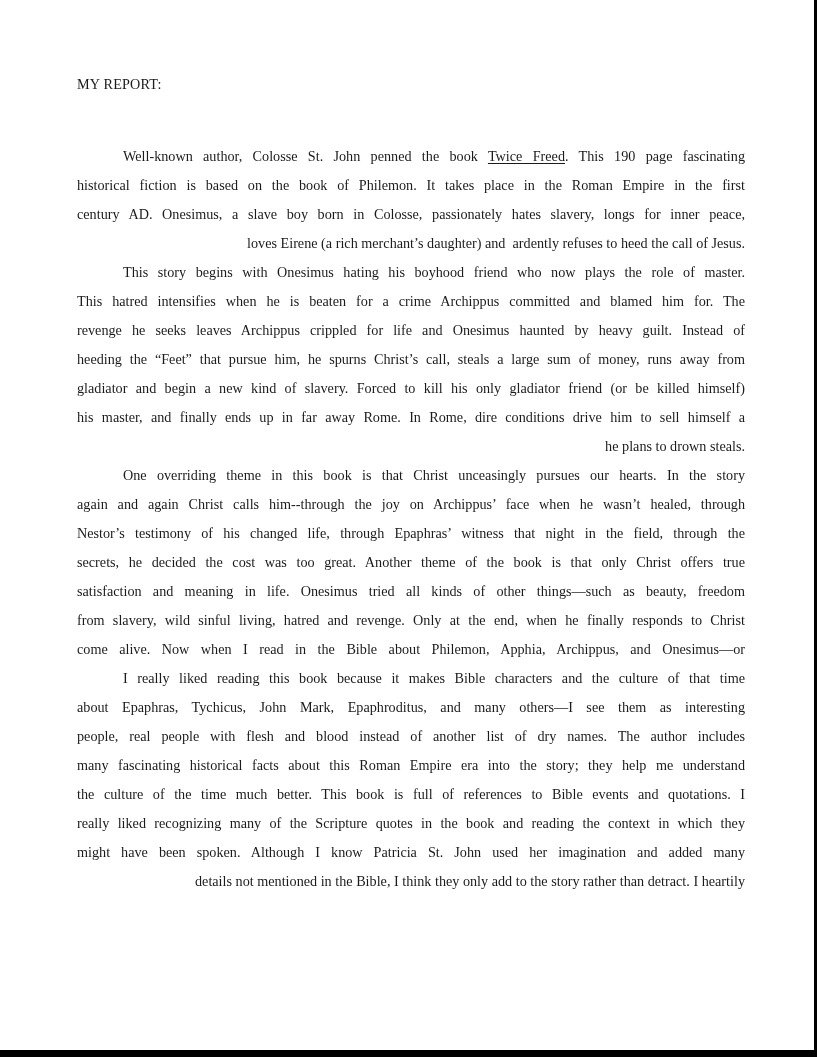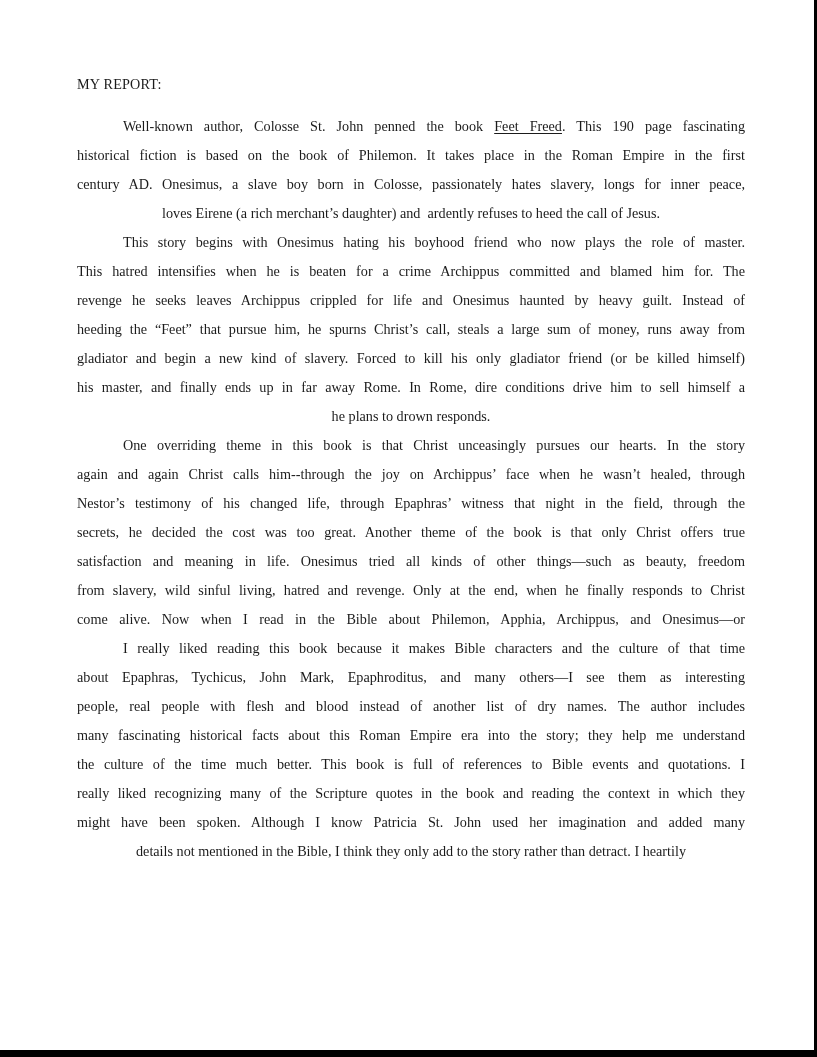--- a/index.html
+++ b/index.html
@@ -26,50 +26,50 @@
   .content {
     position: absolute;
     left: 77px;
     top: 70px;
     width: 668px;
     font-size: 14.2px;
     line-height: 29px;
   }
   .heading {
     height: 29px;
-    margin-bottom: 13px;
+    margin-bottom: 43px;
     letter-spacing: 0.2px;
   }
   .paragraph { margin: 0; }
-  .line { height: 29px; text-align: center; }
+  .line { height: 29px; text-align: right; }
   .line.j { text-align: justify; text-align-last: justify; }
   .line.first { text-indent: 46px; }
   .u { text-decoration: underline; text-underline-offset: 2px; }
 </style>
 </head>
 <body>
 
 <div class="page">
   <div class="content">
     <div class="heading">MY REPORT:</div>
     <div>
         <div class="paragraph">
-          <div class="line j first"><span>Well-known author, Colosse St. John penned the book </span><span class="u">Feet Freed</span><span>.  This 190 page fascinating</span></div>
+          <div class="line j first"><span>Well-known author, Colosse St. John penned the book </span><span class="u">Twice Freed</span><span>.  This 190 page fascinating</span></div>
           <div class="line j"><span>historical fiction is based on the book of Philemon.  It takes place in the Roman Empire in the first</span></div>
           <div class="line j"><span>century AD.  Onesimus, a slave boy born in Colosse, passionately hates slavery, longs for inner peace,</span></div>
           <div class="line"><span>loves Eirene (a rich merchant’s daughter) and&nbsp; ardently refuses to heed the call of Jesus.</span></div>
         </div>
         <div class="paragraph">
           <div class="line j first"><span>This story begins with Onesimus hating his boyhood friend who now plays the role of master.</span></div>
           <div class="line j"><span>This hatred intensifies when he is beaten for a crime Archippus committed and blamed him for.  The</span></div>
           <div class="line j"><span>revenge he seeks leaves Archippus crippled for life and Onesimus haunted by heavy guilt.  Instead of</span></div>
           <div class="line j"><span>heeding the “Feet” that pursue him, he spurns Christ’s call, steals a large sum of money, runs away from</span></div>
           <div class="line j"><span>gladiator and begin a new kind of slavery.  Forced to kill his only gladiator friend (or be killed himself)</span></div>
           <div class="line j"><span>his master, and finally ends up in far away Rome.  In Rome, dire conditions drive him to sell himself a</span></div>
-          <div class="line"><span>he plans to drown responds.</span></div>
+          <div class="line"><span>he plans to drown steals.</span></div>
         </div>
         <div class="paragraph">
           <div class="line j first"><span>One overriding theme in this book is that Christ unceasingly pursues our hearts.  In the story</span></div>
           <div class="line j"><span>again and again Christ calls him--through the joy on Archippus’ face when he wasn’t healed, through</span></div>
           <div class="line j"><span>Nestor’s testimony of his changed life, through Epaphras’ witness that night in the field, through the</span></div>
           <div class="line j"><span>secrets, he decided the cost was too great.  Another theme of the book is that only Christ offers true</span></div>
           <div class="line j"><span>satisfaction and meaning in life.  Onesimus tried all kinds of other things—such as beauty, freedom</span></div>
           <div class="line j"><span>from slavery, wild sinful living, hatred and revenge.  Only at the end, when he finally responds to Christ</span></div>
         </div>
         <div class="paragraph">

